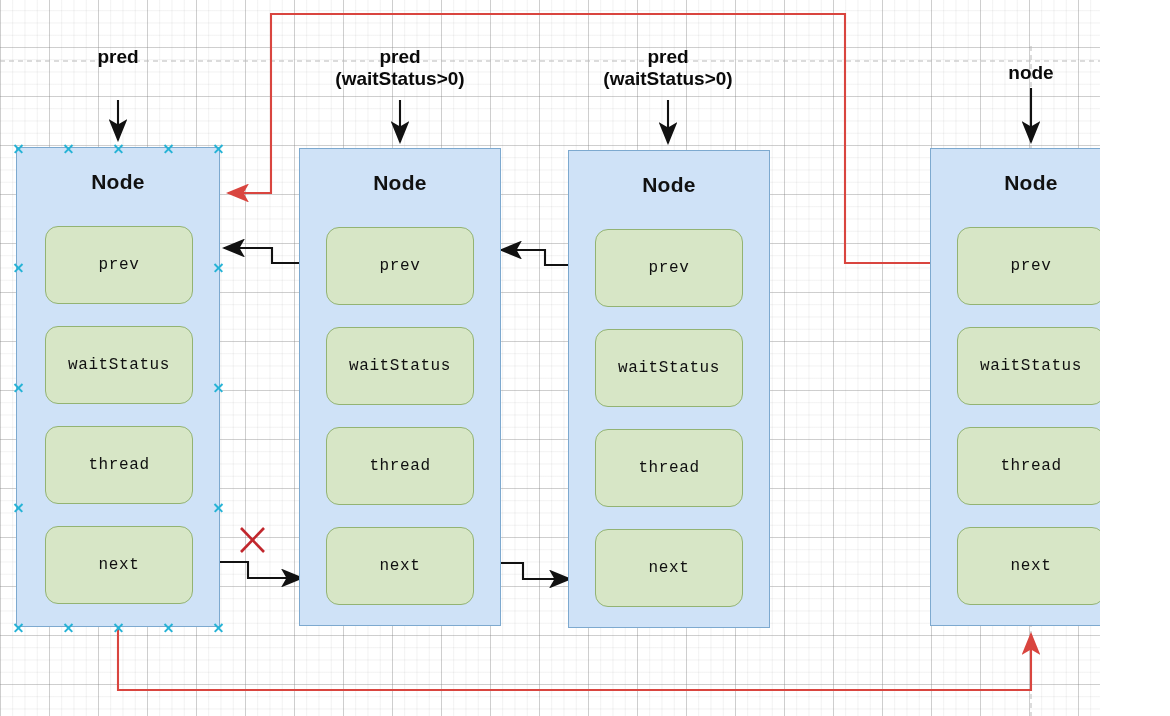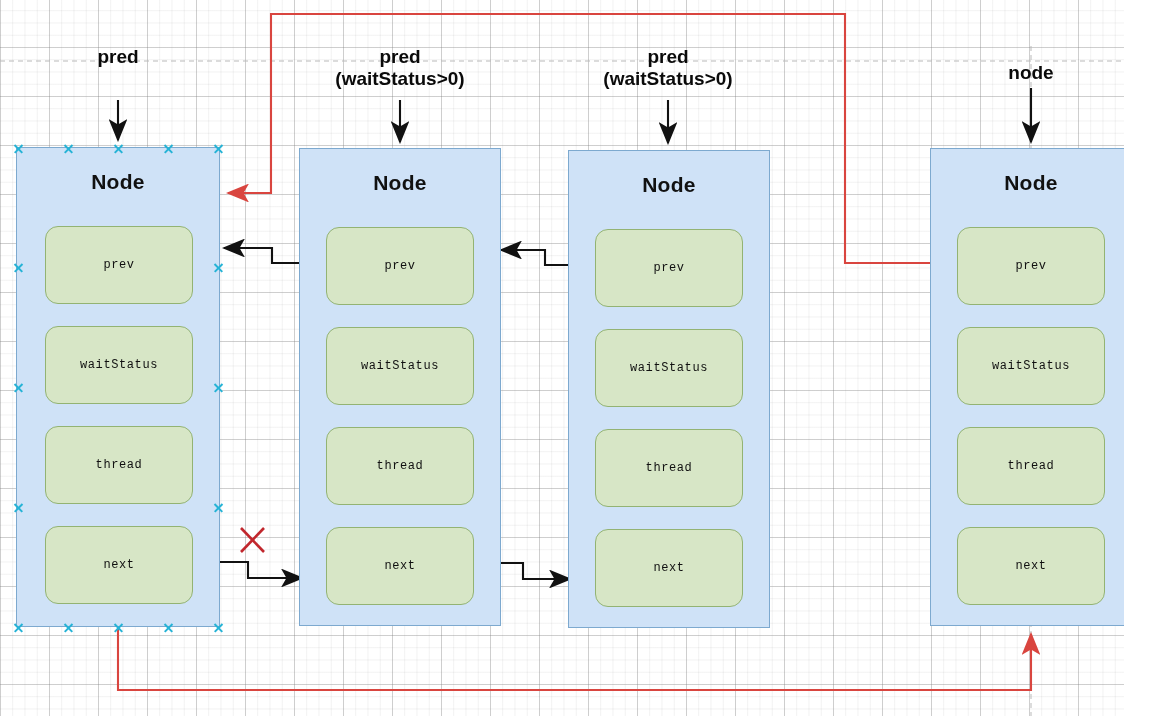--- a/index.html
+++ b/index.html
@@ -15,21 +15,20 @@
       linear-gradient(to right, rgba(150,150,150,.13) 1px, transparent 1px),
       linear-gradient(to bottom, rgba(150,150,150,.13) 1px, transparent 1px),
       linear-gradient(to right, rgba(120,120,120,.30) 1px, transparent 1px),
       linear-gradient(to bottom, rgba(120,120,120,.30) 1px, transparent 1px);
     background-size:
       12.25px 12.25px,
       12.25px 12.25px,
       49px 49px,
       49px 49px;
     background-position:0 -2px,0 -2px,0 -2px,0 -2px;
-    padding-left:24px;
   }
   .vec{position:absolute;left:0;top:0;width:1170px;height:716px;overflow:visible;}
 
   
   .node-box{
     position:absolute;
     background:#cfe2f7;
     border:1.6px solid #7da9cf;
     box-sizing:border-box;
   }
@@ -41,21 +40,21 @@
     letter-spacing:.3px;
   }
   .field{
     position:absolute;
     background:#d7e6c6;
     border:1.4px solid #93b373;
     border-radius:13px;
     box-sizing:border-box;
     display:flex;align-items:center;justify-content:center;
     font-family:"Liberation Mono",monospace;
-    font-size:12px;color:#101010;
+    font-size:16px;color:#101010;
     letter-spacing:.6px;
   }
 
   
   .handle{
     position:absolute;width:11px;height:11px;margin-left:-5.5px;margin-top:-5.5px;
   }
   .handle:before,.handle:after{
     content:"";position:absolute;left:0;top:5px;width:11px;height:1.7px;
     background:#26b3d6;

